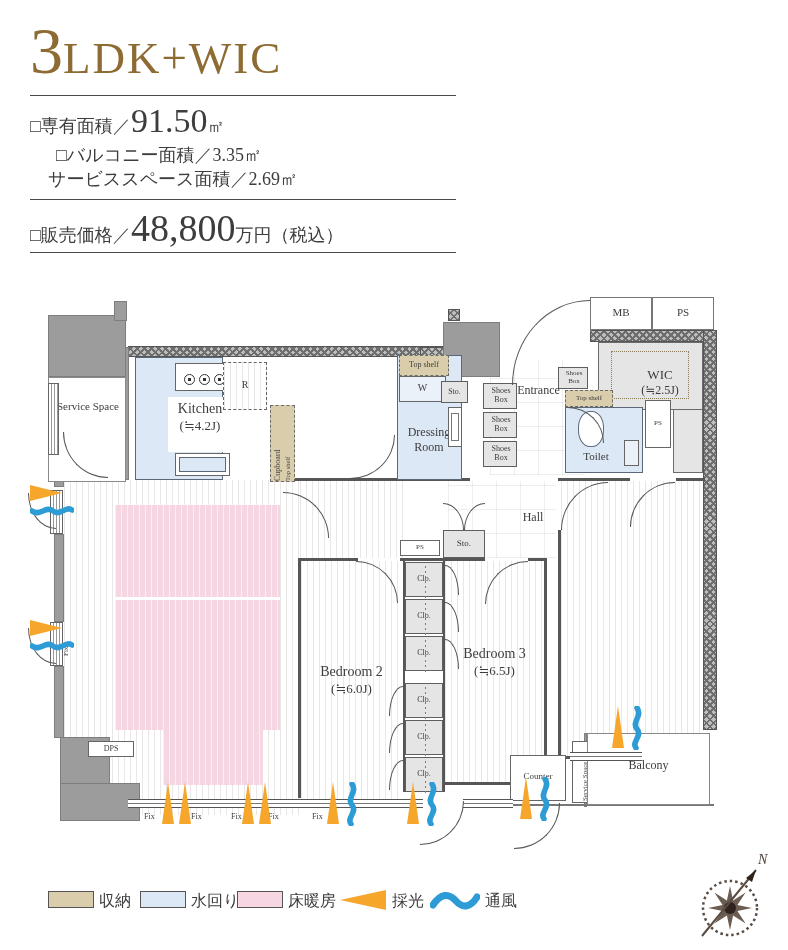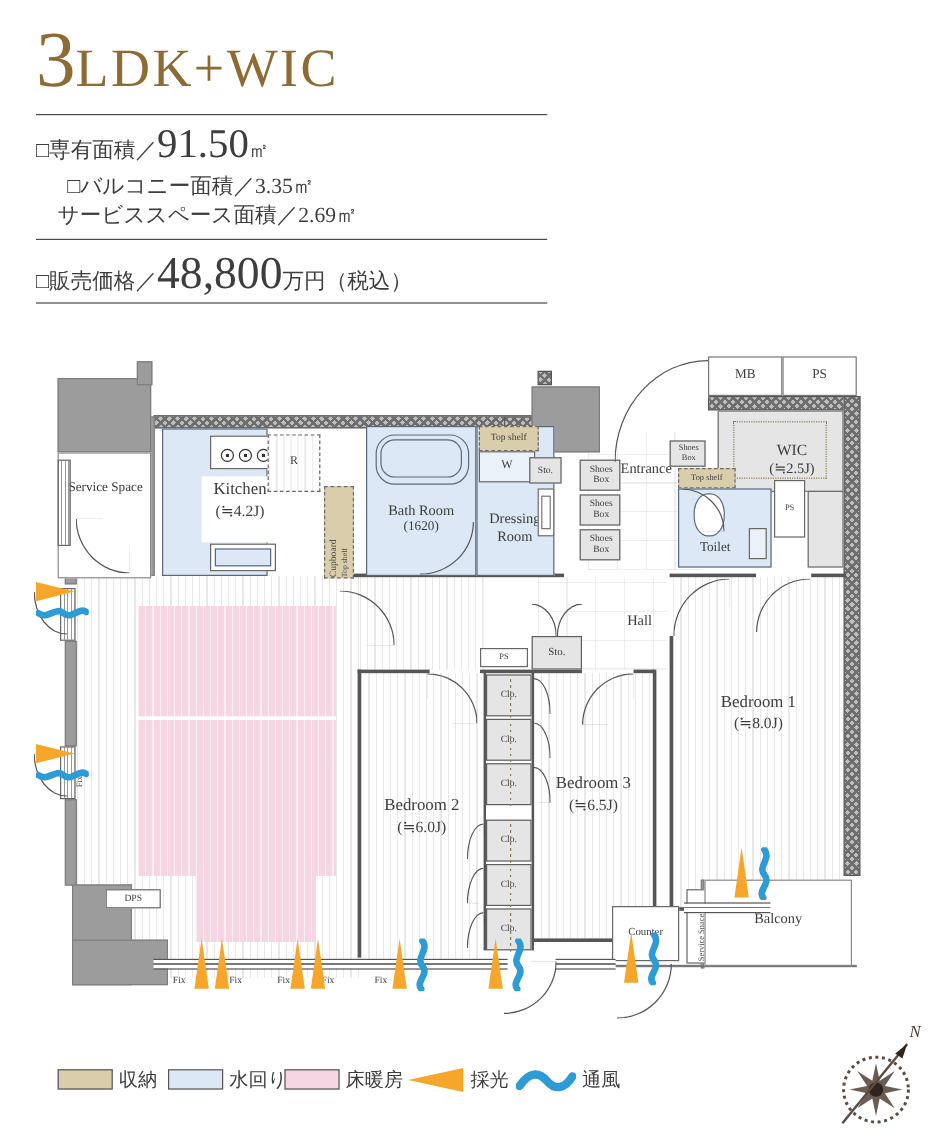--- a/index.html
+++ b/index.html
@@ -133,29 +133,20 @@
 
   <div class="abs stripe" style="left:195px;top:77px;width:44px;height:48px;border:1px dashed #666;background-color:#fff;">
     <div class="lbl" style="margin-top:16px;font-size:10px;">R</div>
   </div>
 
   <div class="abs tan-d" style="left:242px;top:120px;width:25px;height:77px;overflow:hidden;">
     <div class="vtext" style="position:absolute;left:2px;top:2px;height:73px;font-size:8px;color:#4a4a4a;">Cupboard</div>
     <div class="vtext" style="position:absolute;left:13px;top:2px;height:73px;font-size:6.5px;color:#4a4a4a;">Top shelf</div>
   </div>
 
-  <div class="abs blue" style="left:277px;top:70px;width:92px;height:125px;">
-    <div class="abs" style="left:7px;top:6px;width:78px;height:42px;border:1.6px solid #5a6b7a;border-radius:16px;">
-      <div class="abs" style="left:3px;top:3px;width:68px;height:32px;border:1px solid #5a6b7a;border-radius:12px;"></div>
-    </div>
-    <div class="lbl" style="margin-top:62px;font-size:12px;">
-      <span>Bath Room</span>
-      <span style="font-size:11px;">(1620)</span>
-    </div>
-  </div>
   <div class="abs arc-br" style="left:322px;top:150px;width:45px;height:44px;"></div>
 
   <div class="abs blue" style="left:369px;top:70px;width:65px;height:125px;"></div>
   <div class="abs tan-d" style="left:371px;top:70px;width:50px;height:21px;">
     <div class="lbl sm" style="margin-top:5px;">Top shelf</div>
   </div>
   <div class="abs wbox" style="left:371px;top:91px;width:47px;height:26px;background:#eaf1f9;">
     <div class="lbl" style="margin-top:5px;font-size:10px;">W</div>
   </div>
   <div class="abs lbl" style="left:365px;top:140px;width:72px;font-size:12px;">
@@ -267,24 +258,20 @@
     <div class="abs dotline" style="left:19px;top:0;height:35px;"></div>
   </div>
 
   <div class="abs arc-tr" style="left:417px;top:280px;width:14px;height:30px;"></div>
   <div class="abs arc-tr" style="left:417px;top:317px;width:14px;height:30px;"></div>
   <div class="abs arc-tr" style="left:417px;top:354px;width:14px;height:30px;"></div>
   <div class="abs arc-tl" style="left:361px;top:401px;width:14px;height:30px;"></div>
   <div class="abs arc-tl" style="left:361px;top:438px;width:14px;height:30px;"></div>
   <div class="abs arc-tl" style="left:361px;top:475px;width:14px;height:30px;"></div>
 
-  <div class="abs lbl" style="left:533px;top:292px;width:142px;font-size:14px;">
-    <span>Bedroom 1</span>
-    <span style="font-size:13px;">(≒8.0J)</span>
-  </div>
   <div class="abs arc-tl" style="left:533px;top:197px;width:47px;height:48px;"></div>
   <div class="abs arc-tl" style="left:602px;top:197px;width:45px;height:45px;"></div>
 
   <div class="abs wbox" style="left:482px;top:470px;width:56px;height:46px;">
     <div class="lbl" style="margin-top:15px;font-size:9px;">Counter</div>
   </div>
   <div class="abs arc-br" style="left:486px;top:518px;width:46px;height:46px;"></div>
 
   <div class="abs wbox" style="left:544px;top:456px;width:26px;height:62px;overflow:hidden;">
     <div class="vtext" style="position:absolute;left:8px;top:3px;height:56px;font-size:7px;color:#4a4a4a;">Service Space</div>

